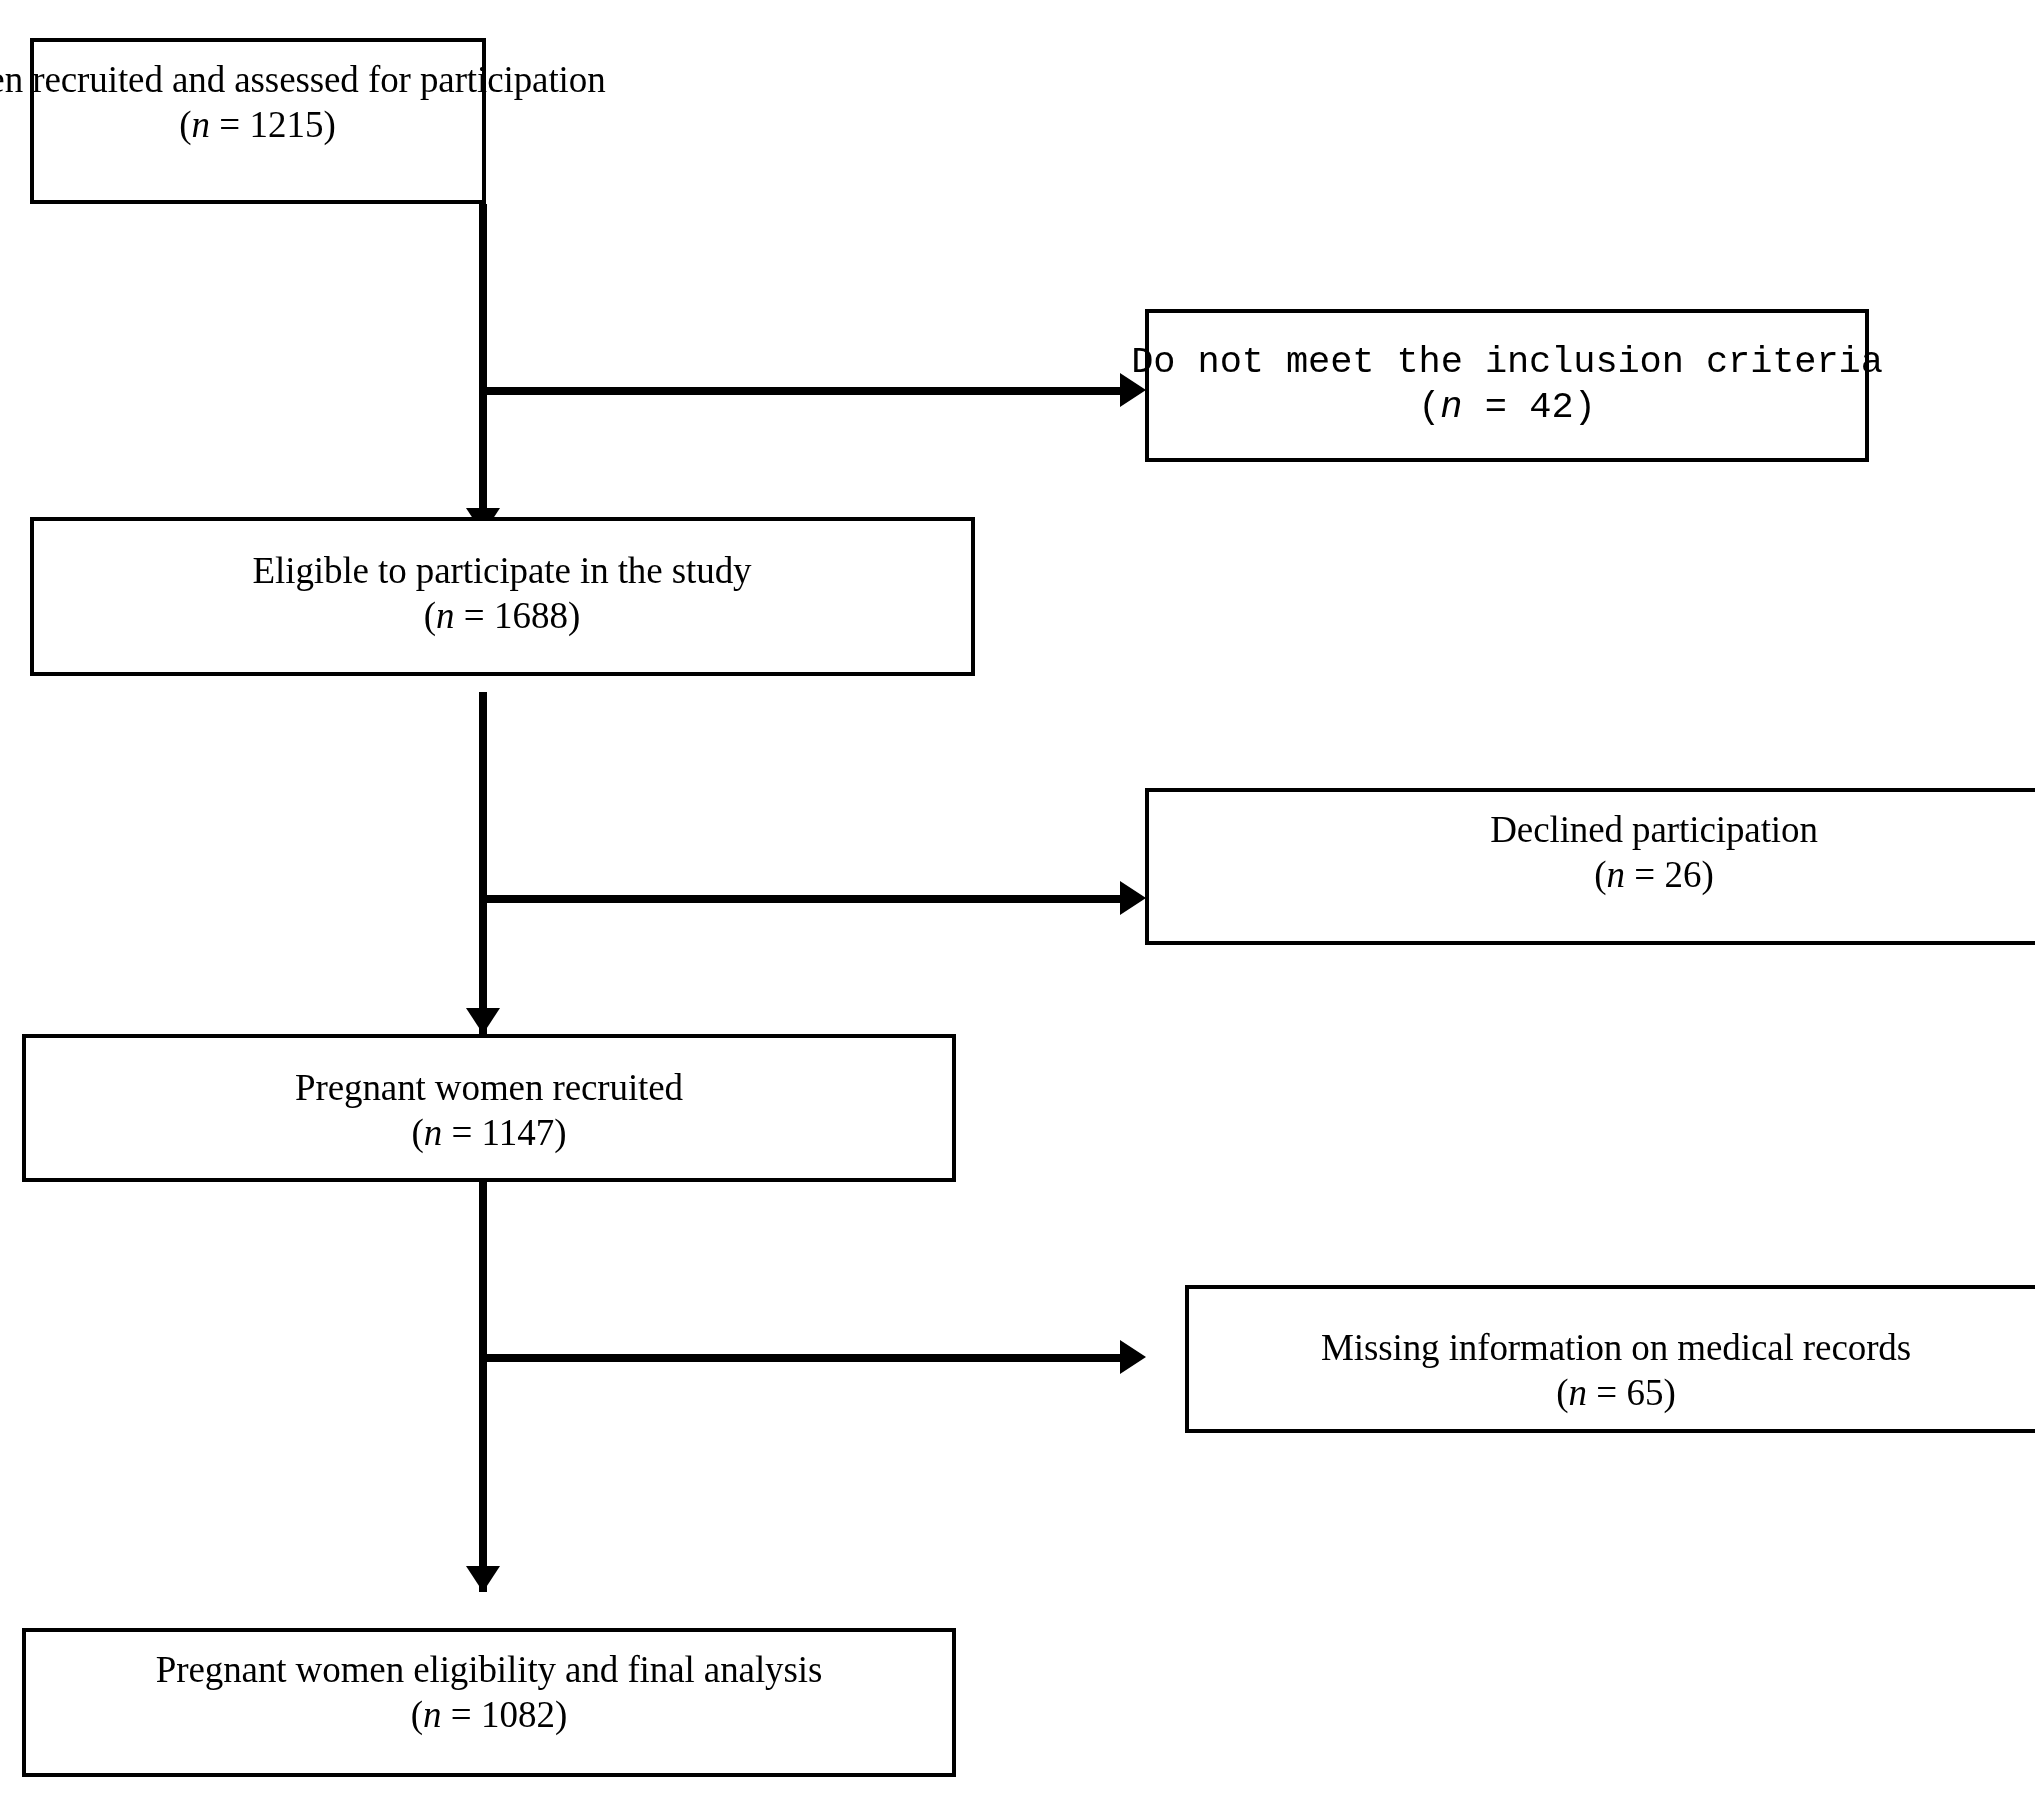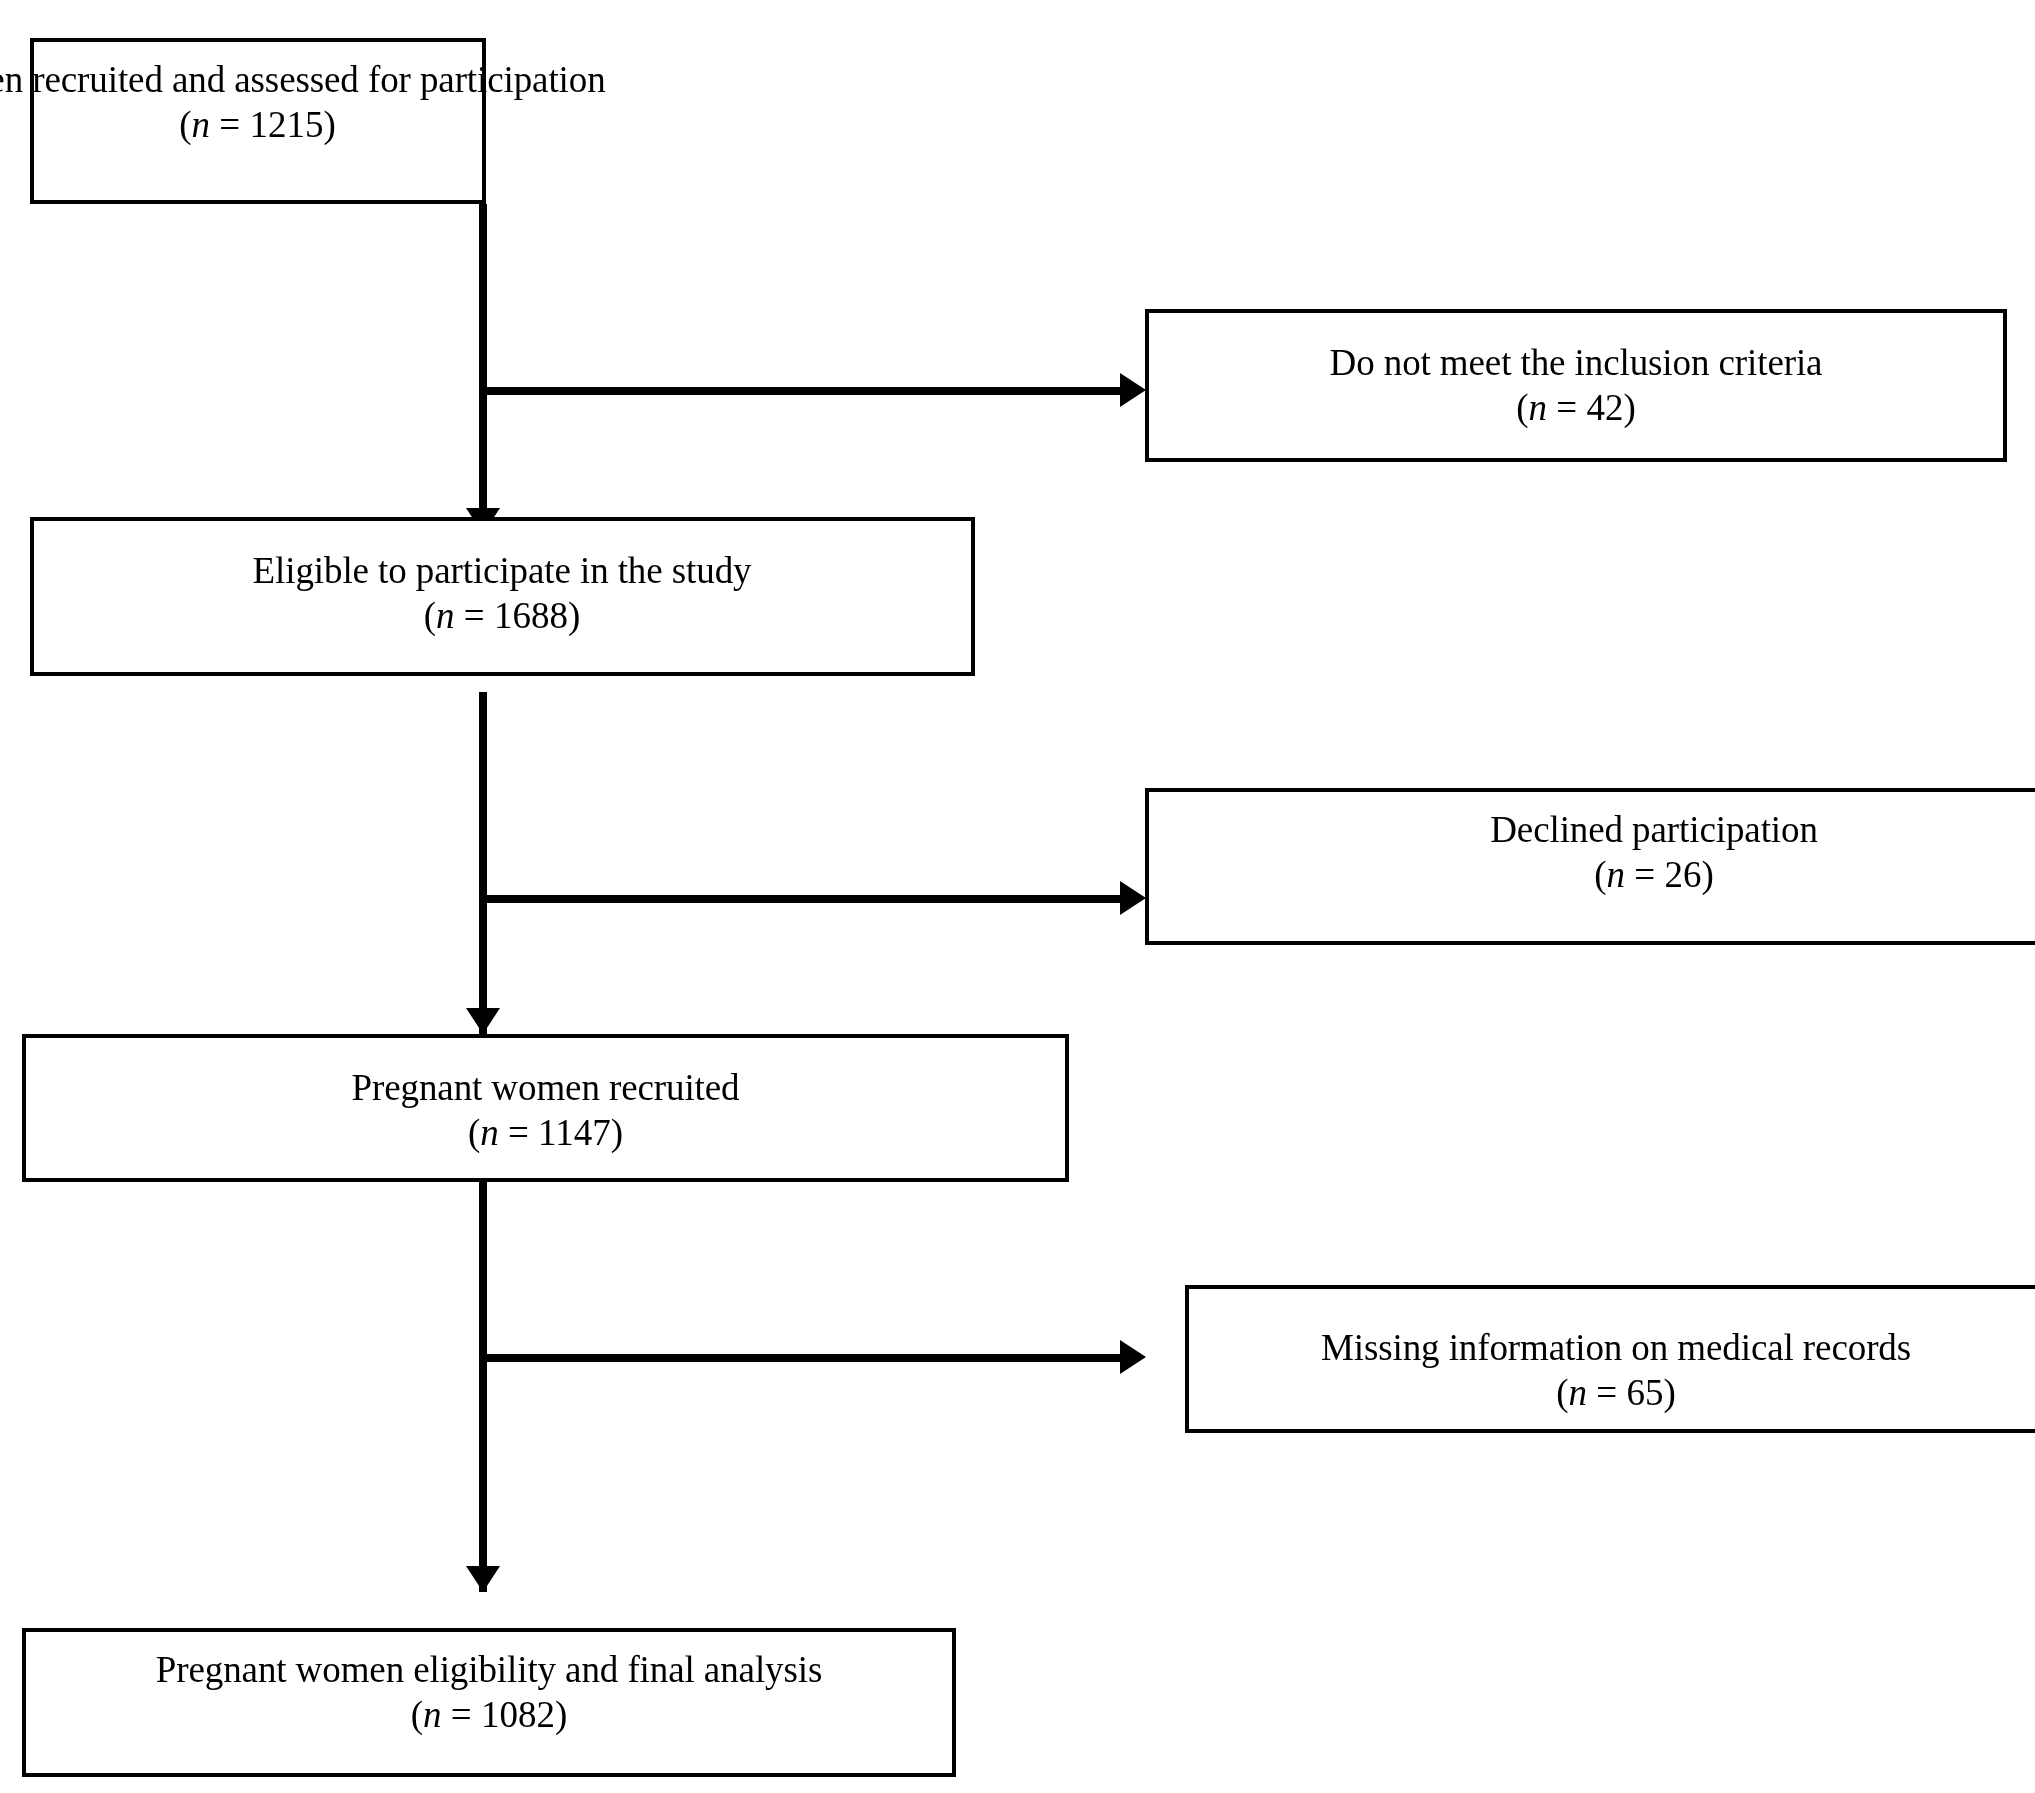--- a/index.html
+++ b/index.html
@@ -99,36 +99,36 @@
   <div class="arrow-down" style="left:466px; top:1566px;"></div>
 
   <div class="h-line" style="left:483px; top:1354px; width:638px;"></div>
   <div class="arrow-right" style="left:1120px; top:1340px;"></div>
 
   <div class="flow-box" style="left:29.5px; top:38px; width:456px; height:166px;">
     <span class="line">Women recruited and assessed for participation</span>
     <span class="count"><span>(</span><span class="it">n</span><span> = </span><span>1215</span><span>)</span></span>
   </div>
 
-  <div class="flow-box pad-mid" style="left:1145px; top:309px; width:862px; height:153px;">
+  <div class="flow-box pad-mid" style="left:1145px; top:309px; width:724px; height:153px;font-family:Liberation Mono, monospace;">
     <span class="line">Do not meet the inclusion criteria</span>
     <span class="count"><span>(</span><span class="it">n</span><span> = </span><span>42</span><span>)</span></span>
   </div>
 
   <div class="flow-box pad-mid" style="left:29.5px; top:517px; width:945px; height:159px;">
     <span class="line">Eligible to participate in the study</span>
     <span class="count"><span>(</span><span class="it">n</span><span> = </span><span>1688</span><span>)</span></span>
   </div>
 
   <div class="flow-box" style="left:1145px; top:788px; width:1018px; height:157px;">
     <span class="line">Declined participation</span>
     <span class="count"><span>(</span><span class="it">n</span><span> = </span><span>26</span><span>)</span></span>
   </div>
 
-  <div class="flow-box pad-mid" style="left:22px; top:1034px; width:1047px; height:148px;">
+  <div class="flow-box pad-mid" style="left:22px; top:1034px; width:934px; height:148px;">
     <span class="line">Pregnant women recruited</span>
     <span class="count"><span>(</span><span class="it">n</span><span> = </span><span>1147</span><span>)</span></span>
   </div>
 
   <div class="flow-box pad-lo" style="left:1185px; top:1285px; width:862px; height:148px;">
     <span class="line">Missing information on medical records</span>
     <span class="count"><span>(</span><span class="it">n</span><span> = </span><span>65</span><span>)</span></span>
   </div>
 
   <div class="flow-box" style="left:22px; top:1592px; width:934px; height:149px;margin-top:36px;">

